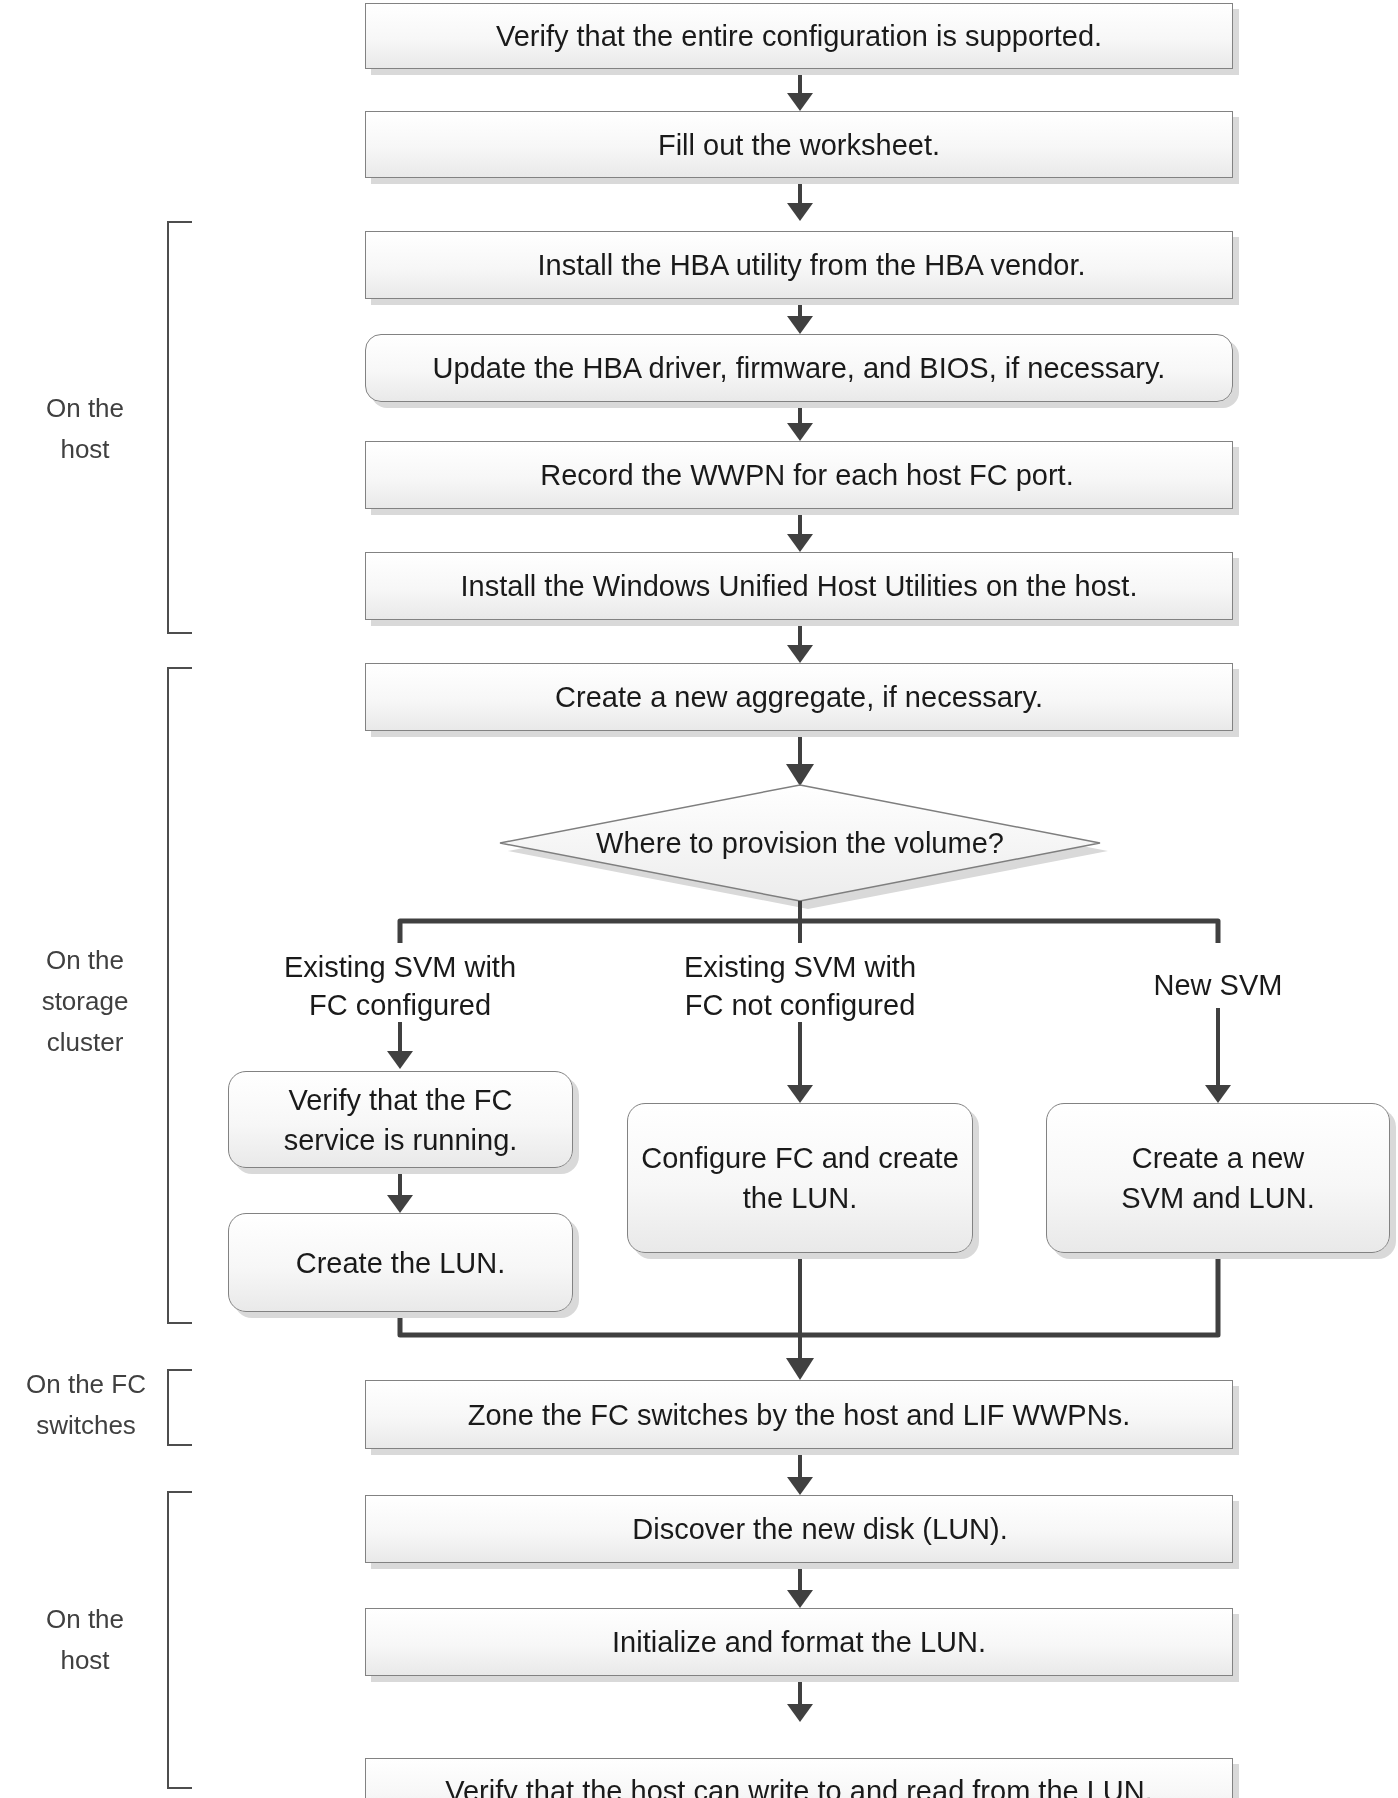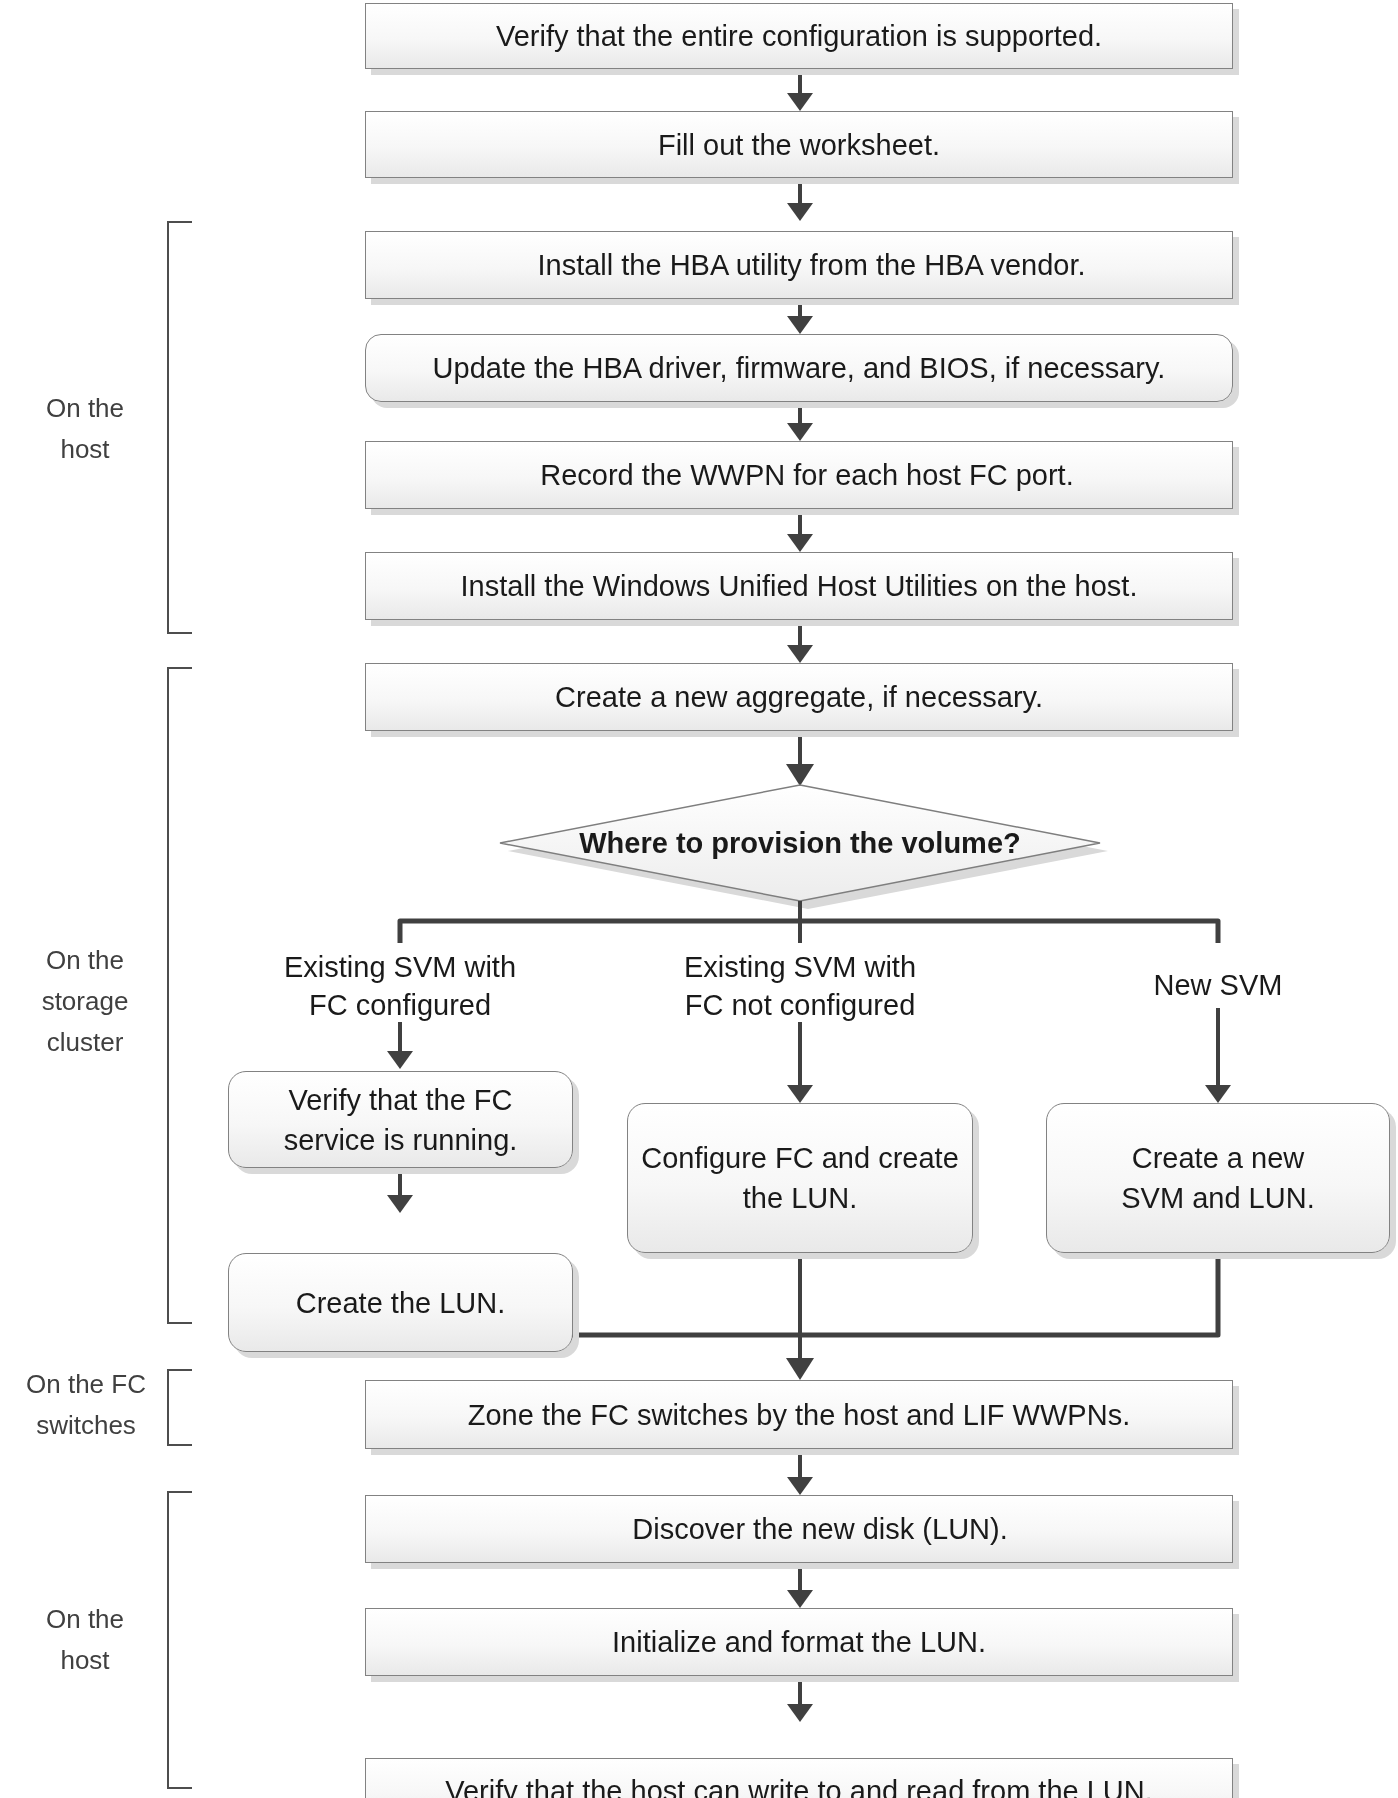--- a/index.html
+++ b/index.html
@@ -37,21 +37,21 @@
   .narrow{width:345px;border-radius:18px;}
   .box span{display:block;}
   .cond-label{
     position:absolute;transform:translateX(-50%);
     text-align:center;font-size:29px;line-height:38px;color:var(--text);white-space:nowrap;
   }
   .cond-label span{display:block;}
   .diamond-label{
     position:absolute;left:500px;top:785px;width:600px;height:116px;
     display:flex;align-items:center;justify-content:center;
-    font-size:29px;color:var(--text);text-align:left;font-weight:bold;
+    font-size:29px;color:var(--text);text-align:left;
   }
   .section-label{
     position:absolute;transform:translate(-50%,-50%);
     text-align:center;font-size:26px;line-height:41px;color:#404040;white-space:nowrap;
   }
   .section-label span{display:block;}
 </style>
 </head>
 <body>
 
@@ -179,21 +179,21 @@
     <span>FC not configured</span>
   </div>
   <div class="cond-label" style="left:1218px;top:966px;">
     <span>New SVM</span>
   </div>
 
   <div class="box narrow" style="left:228px;top:1071px;height:97px;">
     <span>Verify that the FC</span>
     <span>service is running.</span>
   </div>
-  <div class="box narrow" style="left:228px;top:1213px;height:99px;margin-top:40px;">
+  <div class="box narrow" style="left:228px;top:1213px;height:99px;">
     <span>Create the LUN.</span>
   </div>
   <div class="box narrow" style="left:627px;top:1103px;height:150px;width:346px;">
     <span>Configure FC and create</span>
     <span>the LUN.</span>
   </div>
   <div class="box narrow" style="left:1046px;top:1103px;height:150px;width:344px;">
     <span>Create a new</span>
     <span>SVM and LUN.</span>
   </div>

